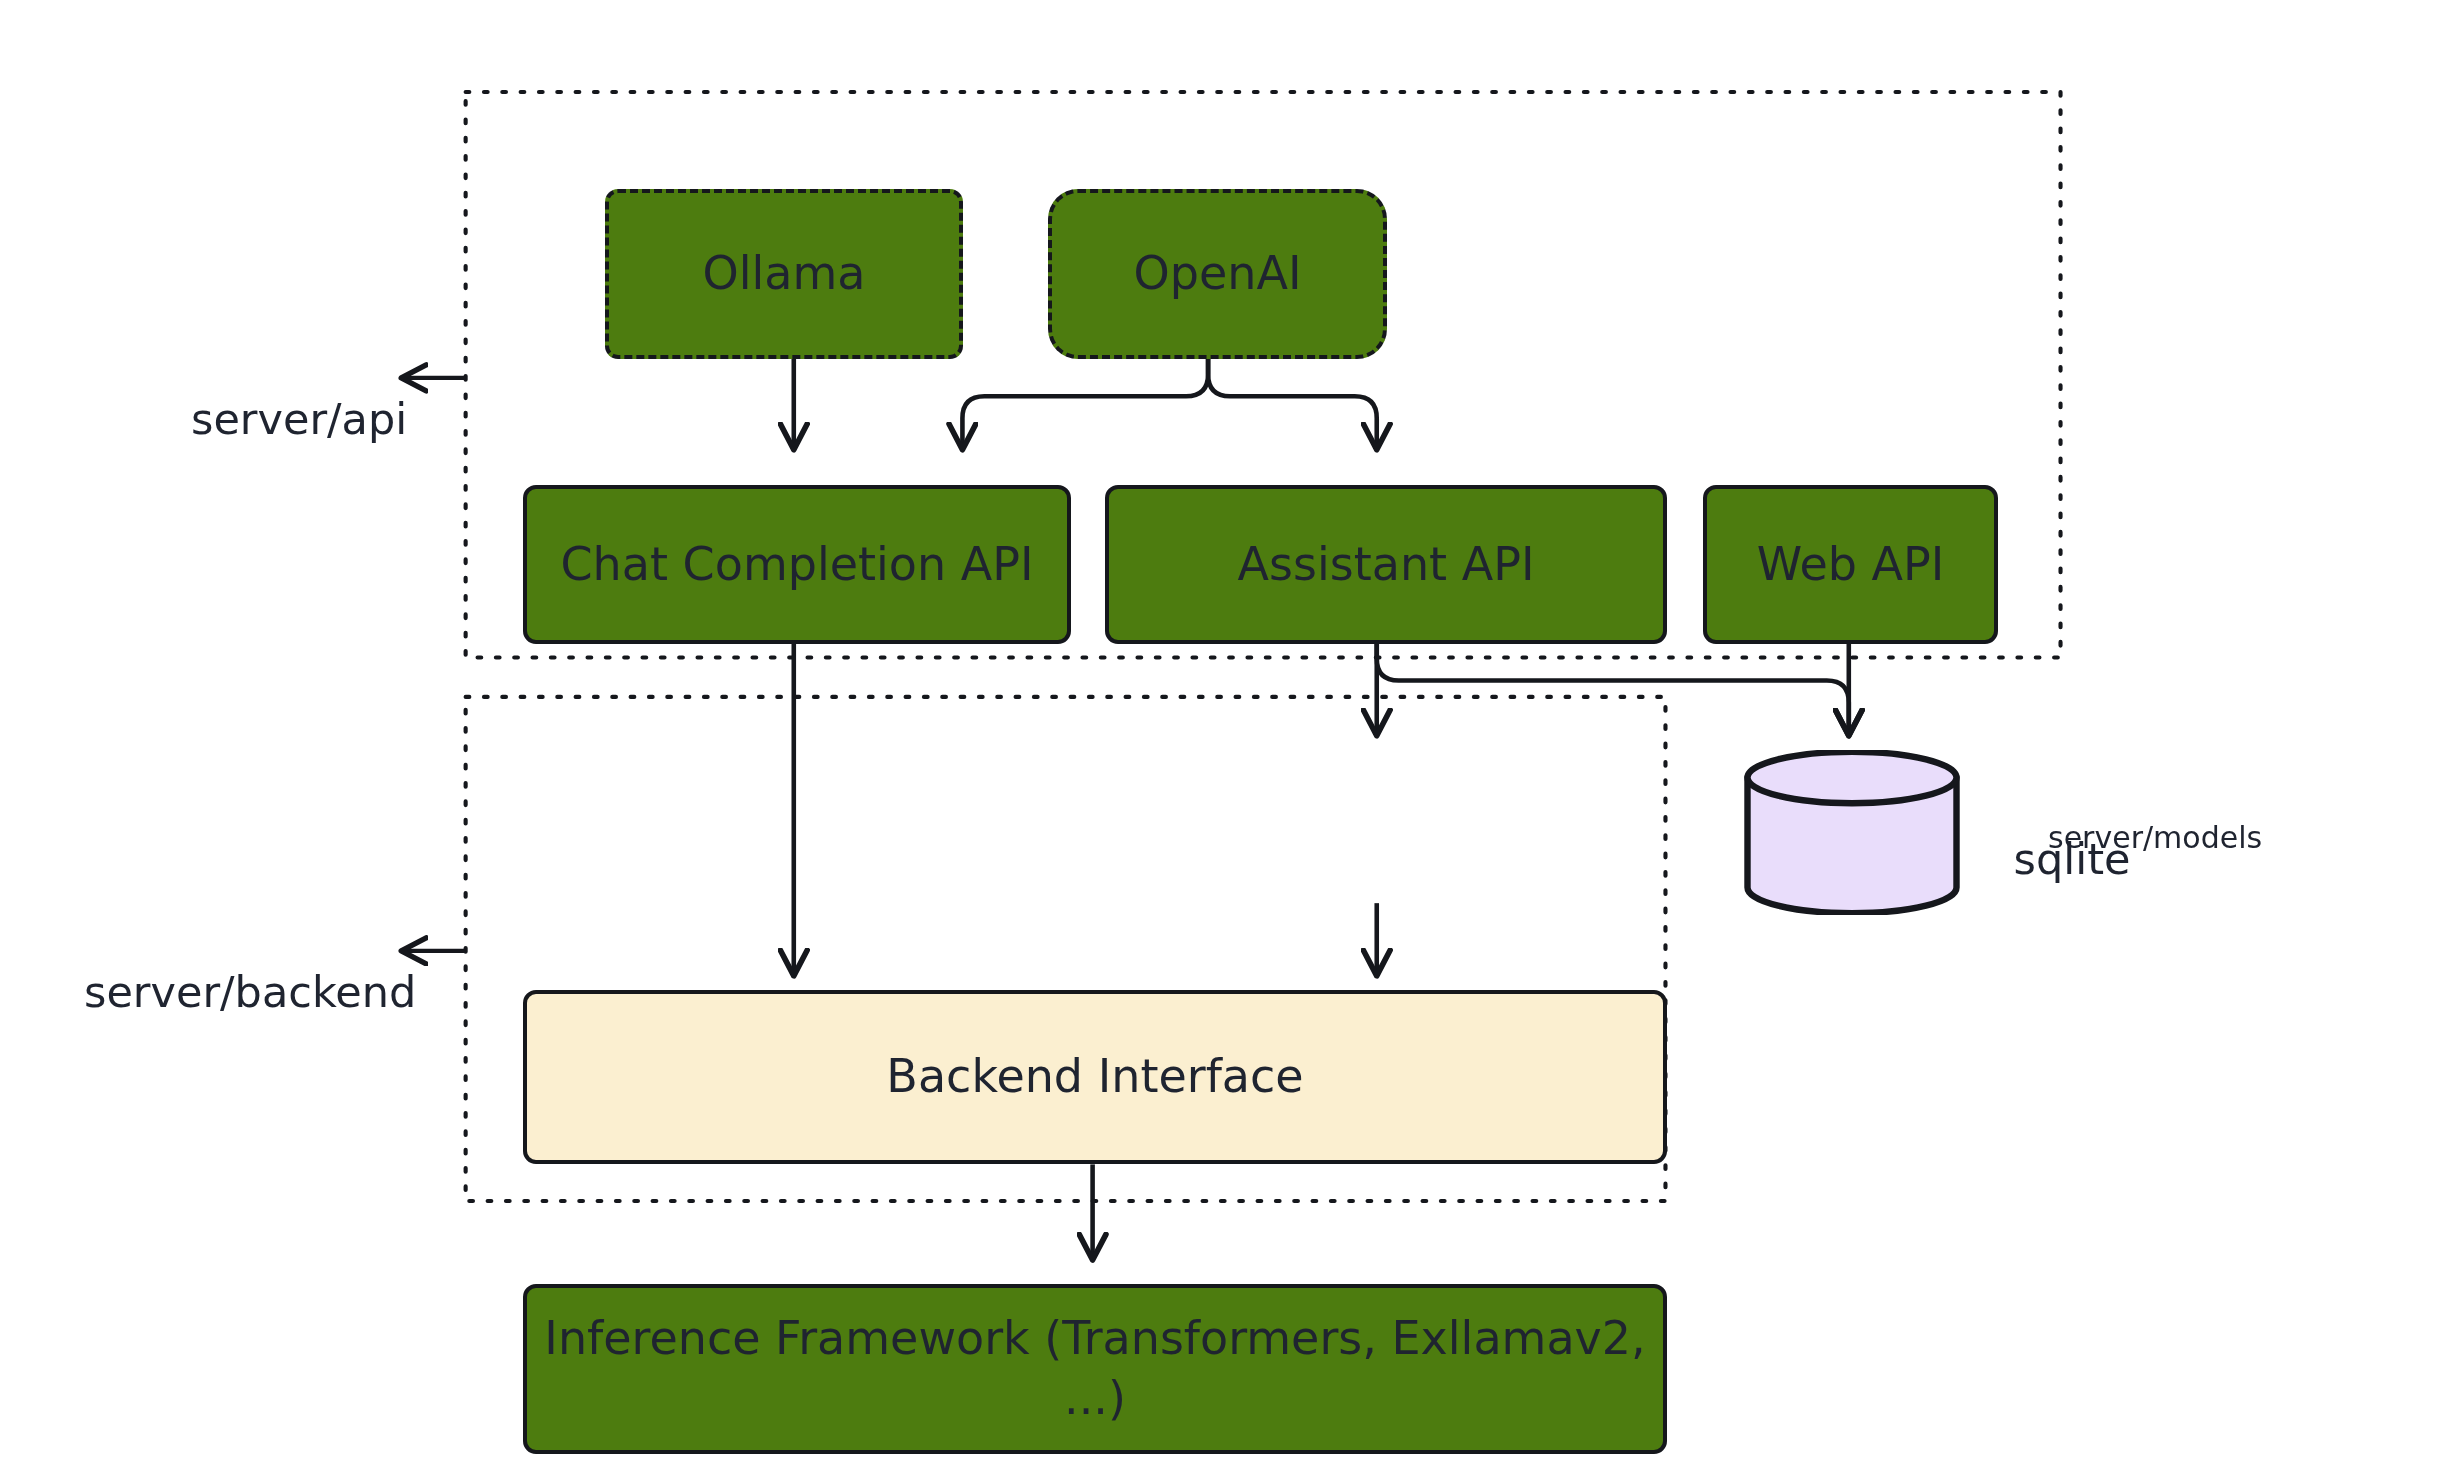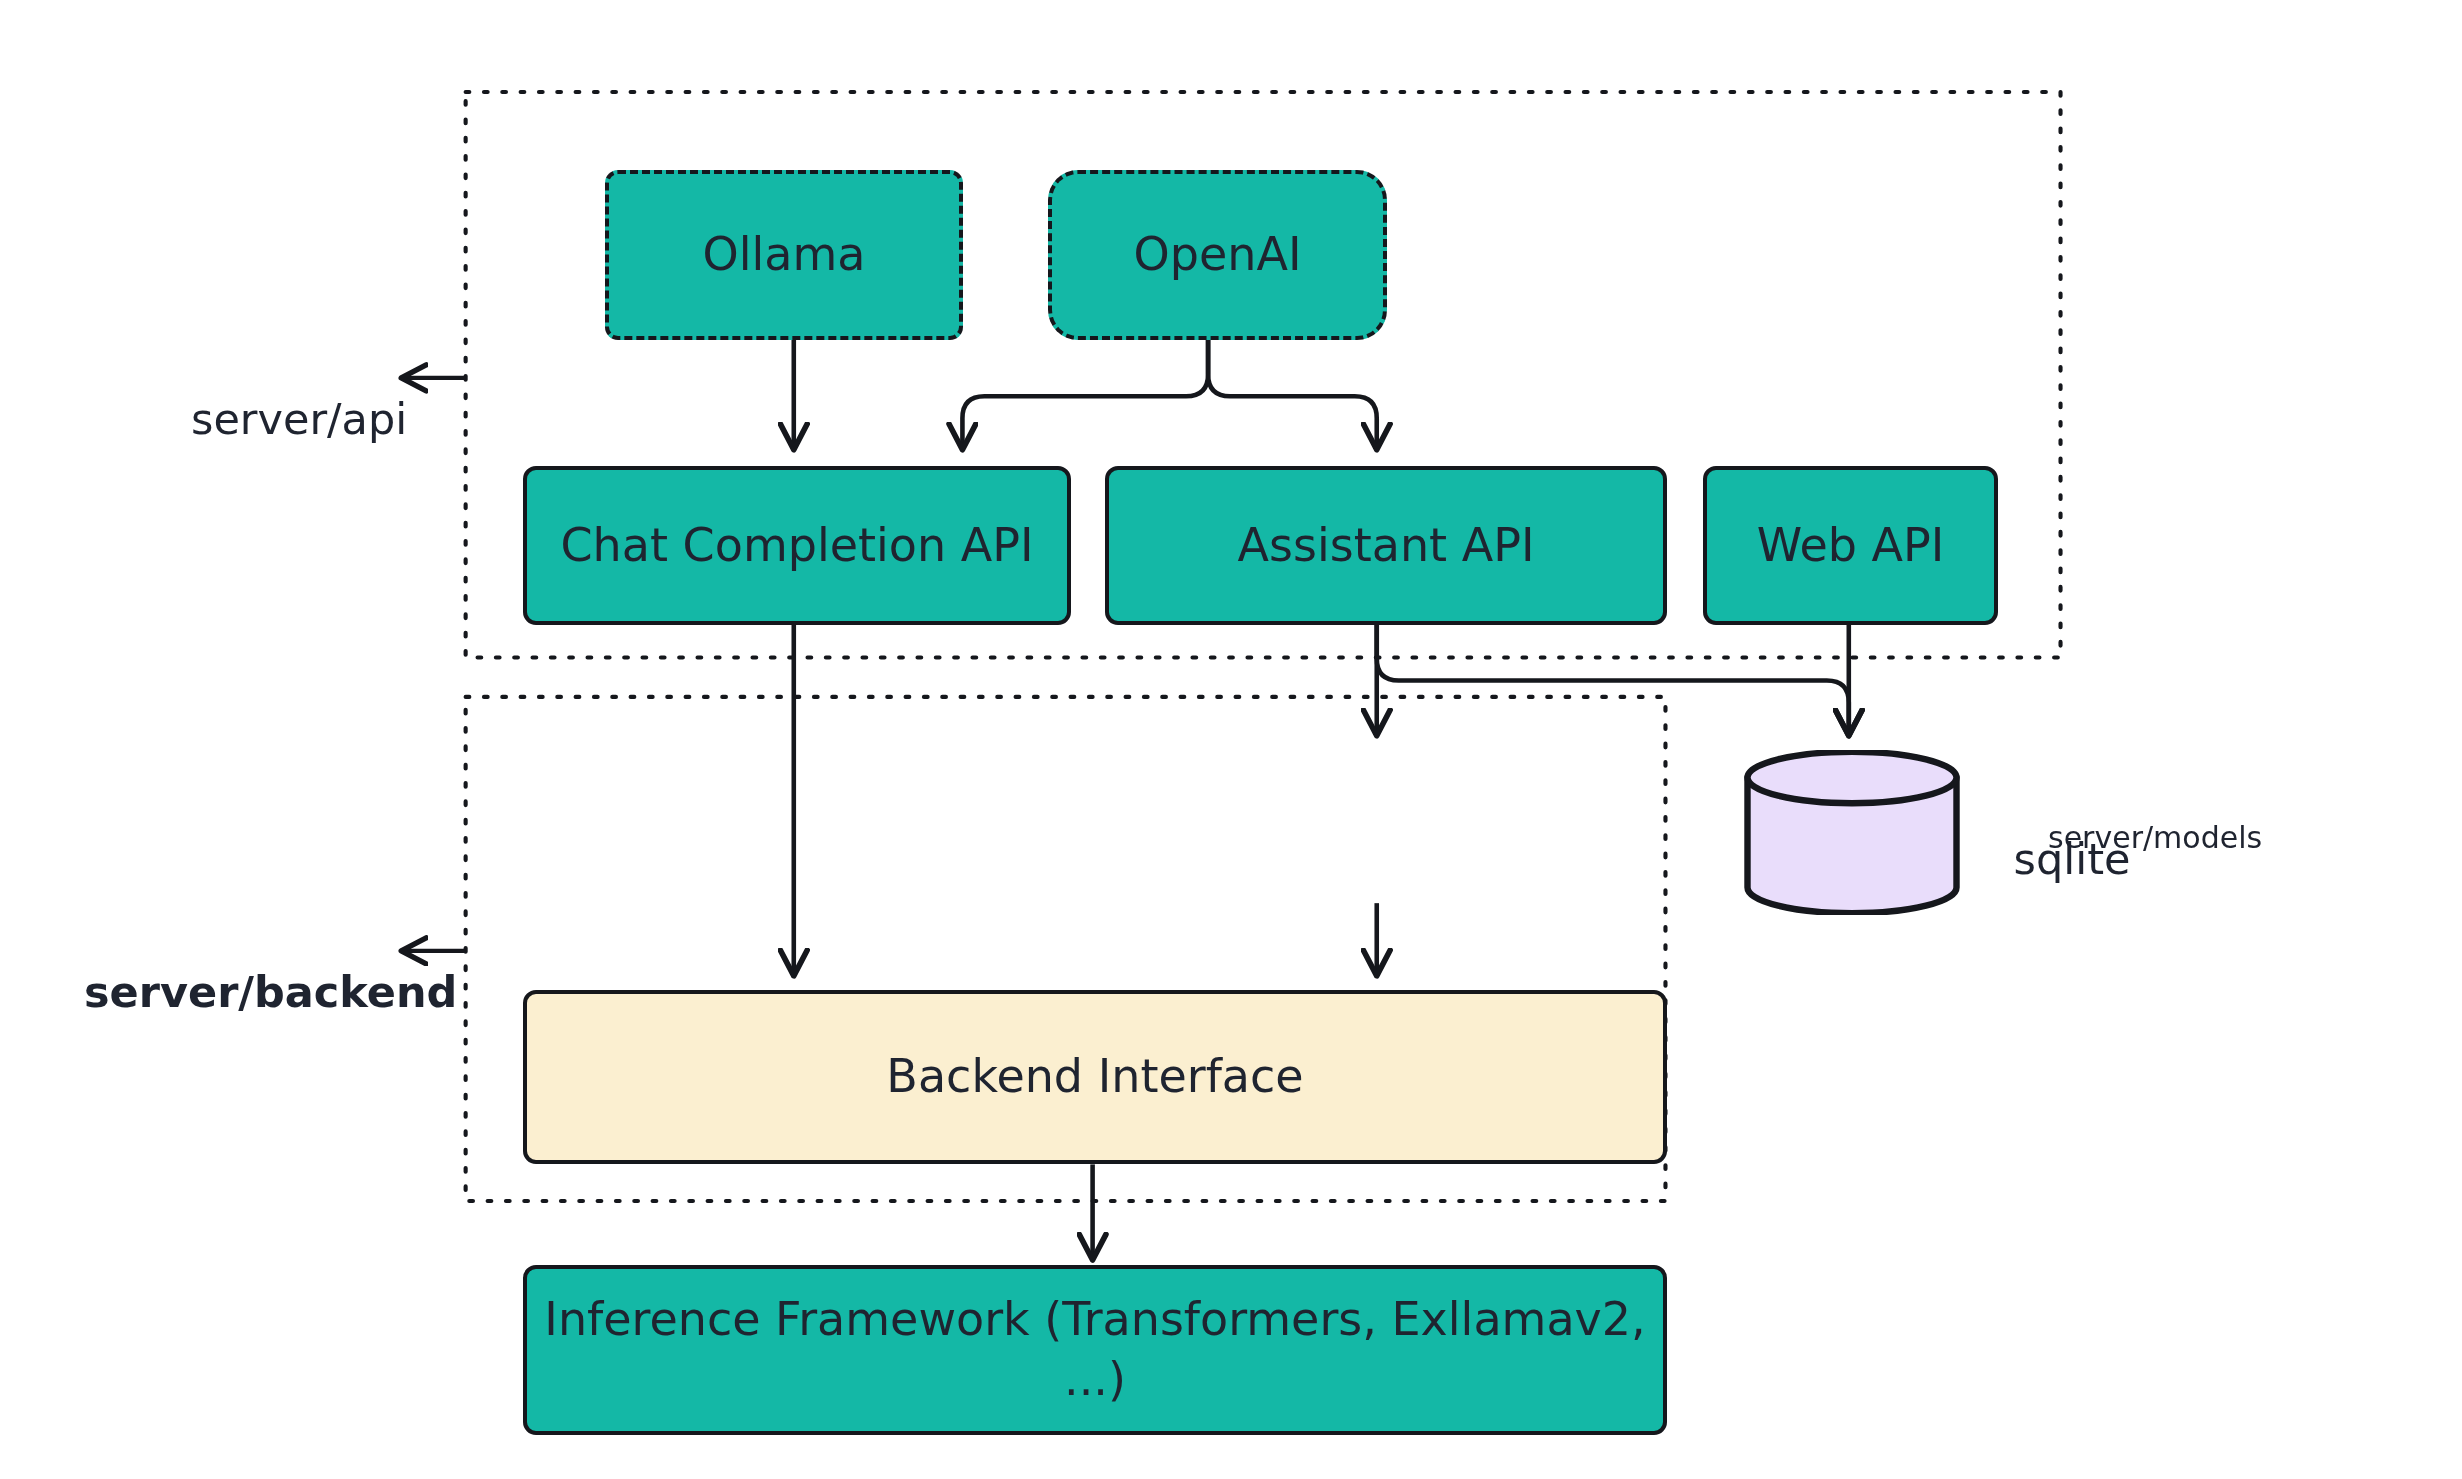--- a/index.html
+++ b/index.html
@@ -35,21 +35,21 @@
     line-height: 1.30;
   }
   .node-solid {
     border: 4.6px solid #15171c;
     border-radius: 13px;
   }
   .node-dashed {
     border: 4.6px dashed #15171c;
     border-radius: 13px;
   }
-  .fill-blue   { background: #14b8a6; }
+  .fill-blue   { background: #4d7c0f; margin-top: 19px; }
   .fill-green  { background: #d9f0dd; }
   .fill-yellow { background: #fbefd0; }
 
   .lbl {
     position: absolute;
     color: #1f2430;
     white-space: nowrap;
   }
   .group-label {
     font-size: 43px;
@@ -152,18 +152,18 @@
   <div class="node node-solid fill-yellow" style="left:523px; top:990px; width:1144px; height:174px; font-size:46px;">
     <span class="node-text">Backend Interface</span>
   </div>
 
   <div class="node node-solid fill-blue" style="left:523px; top:1265px; width:1144px; height:170px; font-size:46px;">
     <span class="node-text">Inference Framework (Transformers, Exllamav2, ...)</span>
   </div>
 
   <div class="lbl group-label" style="left:191px; top:355px;">server/api</div>
 
-  <div class="lbl group-label" style="left:84px; top:928px;font-weight:bold;">server/backend</div>
+  <div class="lbl group-label" style="left:84px; top:928px;">server/backend</div>
 
   <div class="lbl side-label" style="left:2048px; top:809px;">server/models</div>
 
 </div>
 
 
 </body></html>

